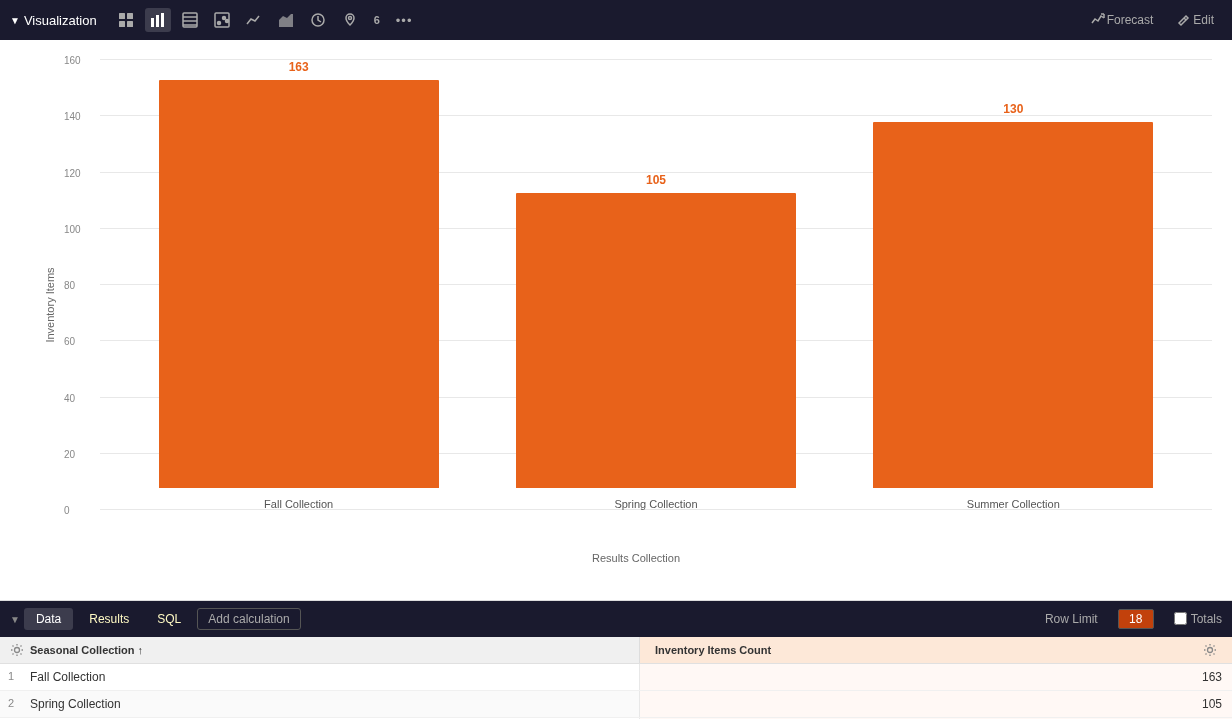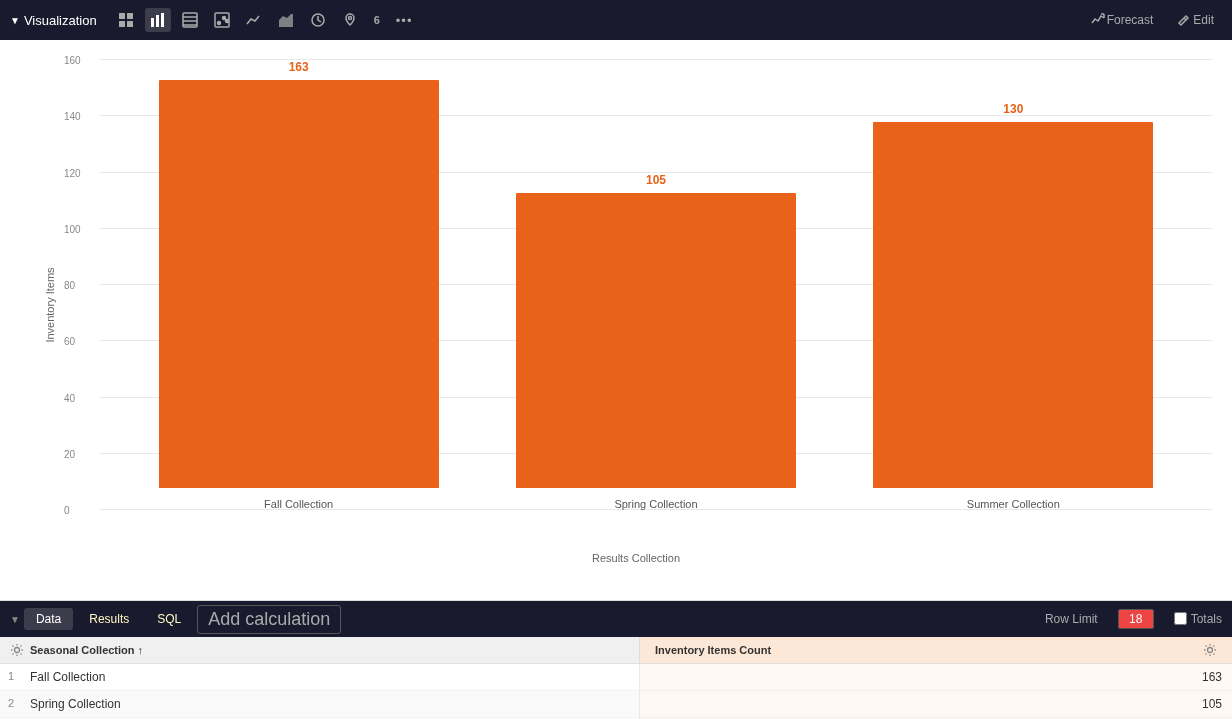--- a/index.html
+++ b/index.html
@@ -188,38 +188,38 @@
     }
     .bottom-tab.active { background: rgba(255,255,255,0.15); color: #fff; }
 
     .bottom-tab-add {
       background: none;
       border: 1px solid #555;
       color: #aaa;
       cursor: pointer;
       padding: 3px 10px;
       border-radius: 3px;
-      font-size: 18px;
+      font-size: 12px;
     }
 
     .bottom-right-controls {
       margin-left: auto;
       display: flex;
       align-items: center;
       gap: 20px;
     }
 
     .row-limit-label {
       font-size: 12px;
       color: #aaa;
     }
 
     .row-limit-input {
       width: 36px;
-      background: #ef4444;
+      background: #c2410c;
       border: 1px solid #555;
       color: #fff;
       padding: 2px 4px;
       font-size: 12px;
       text-align: center;
       border-radius: 2px;
     }
 
     .totals-label {
       font-size: 12px;

